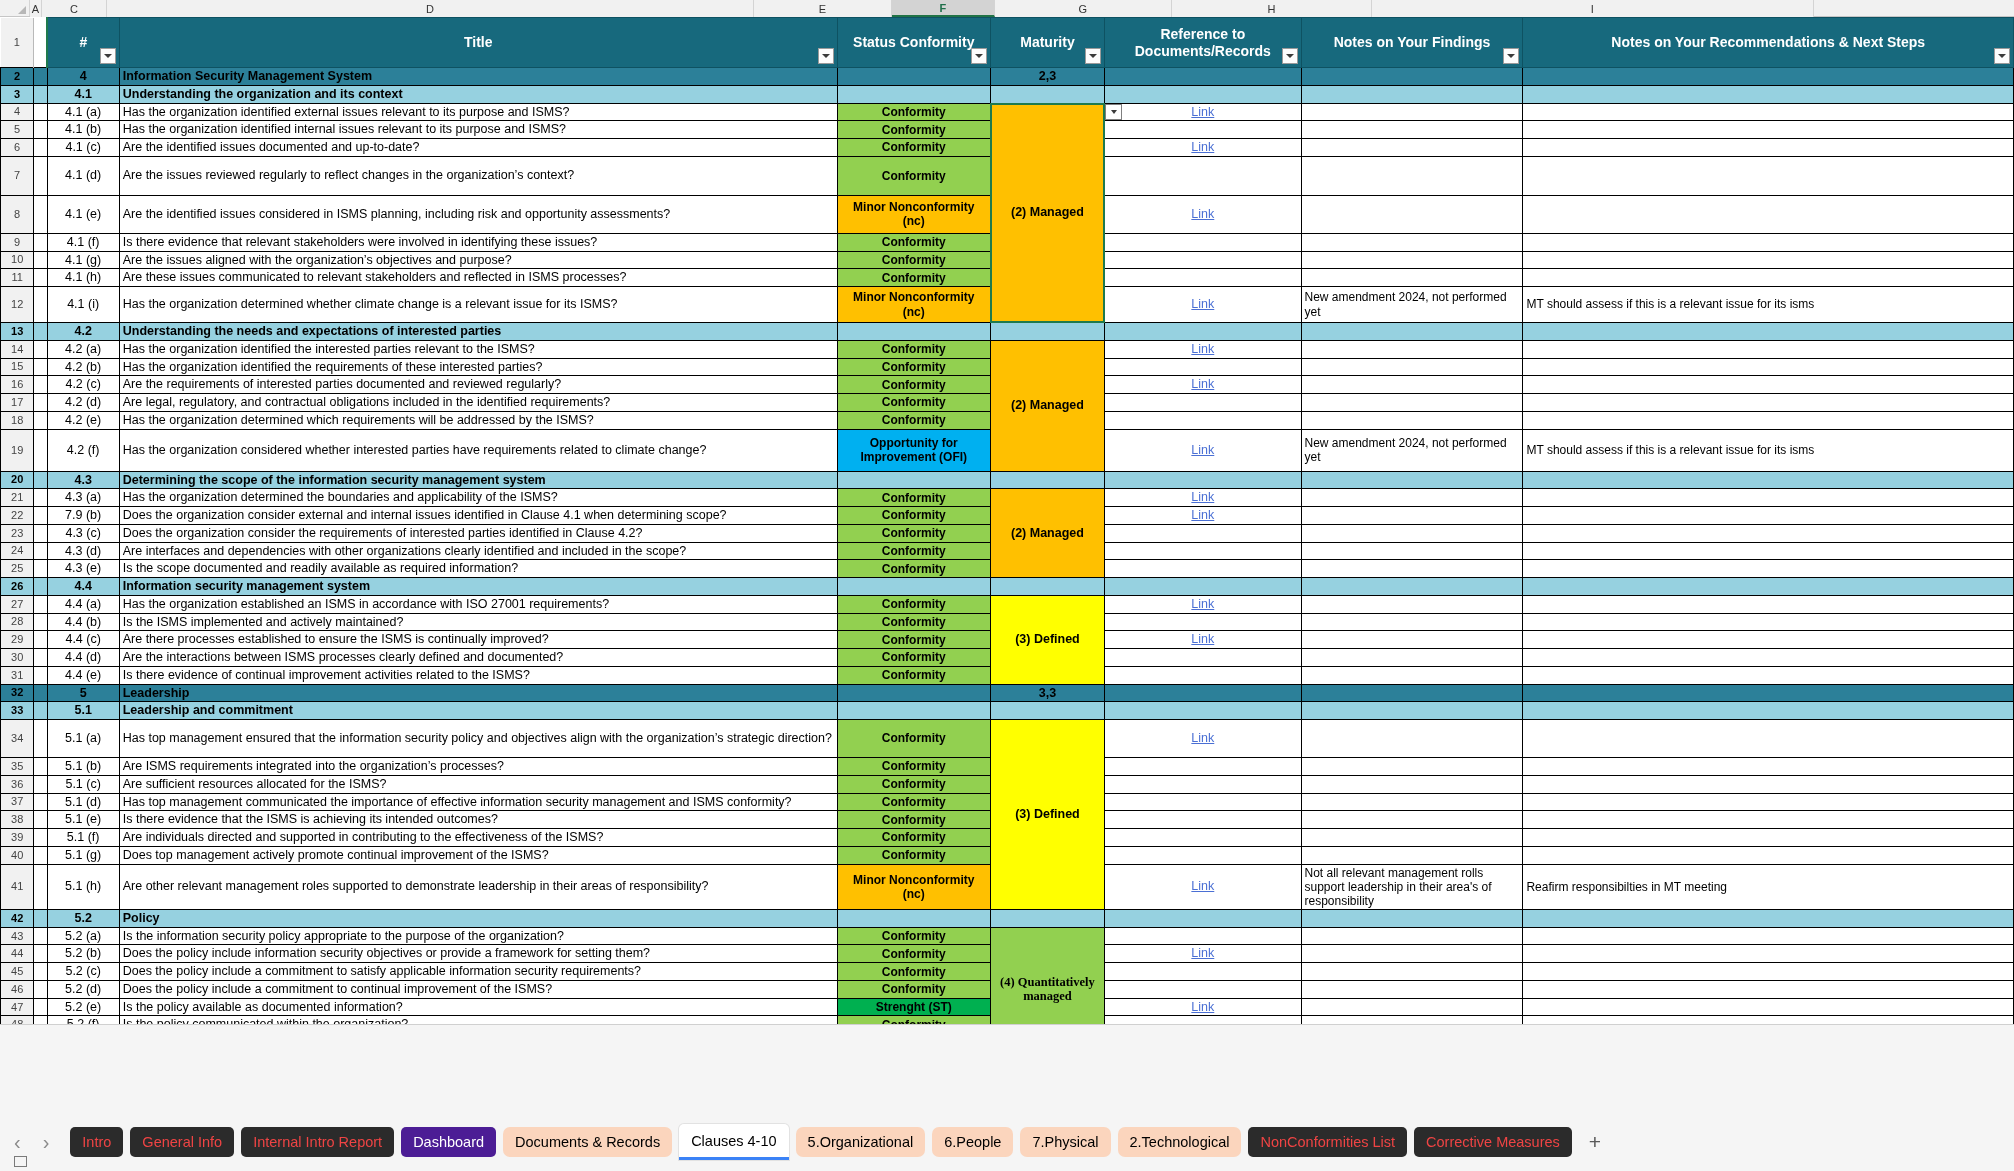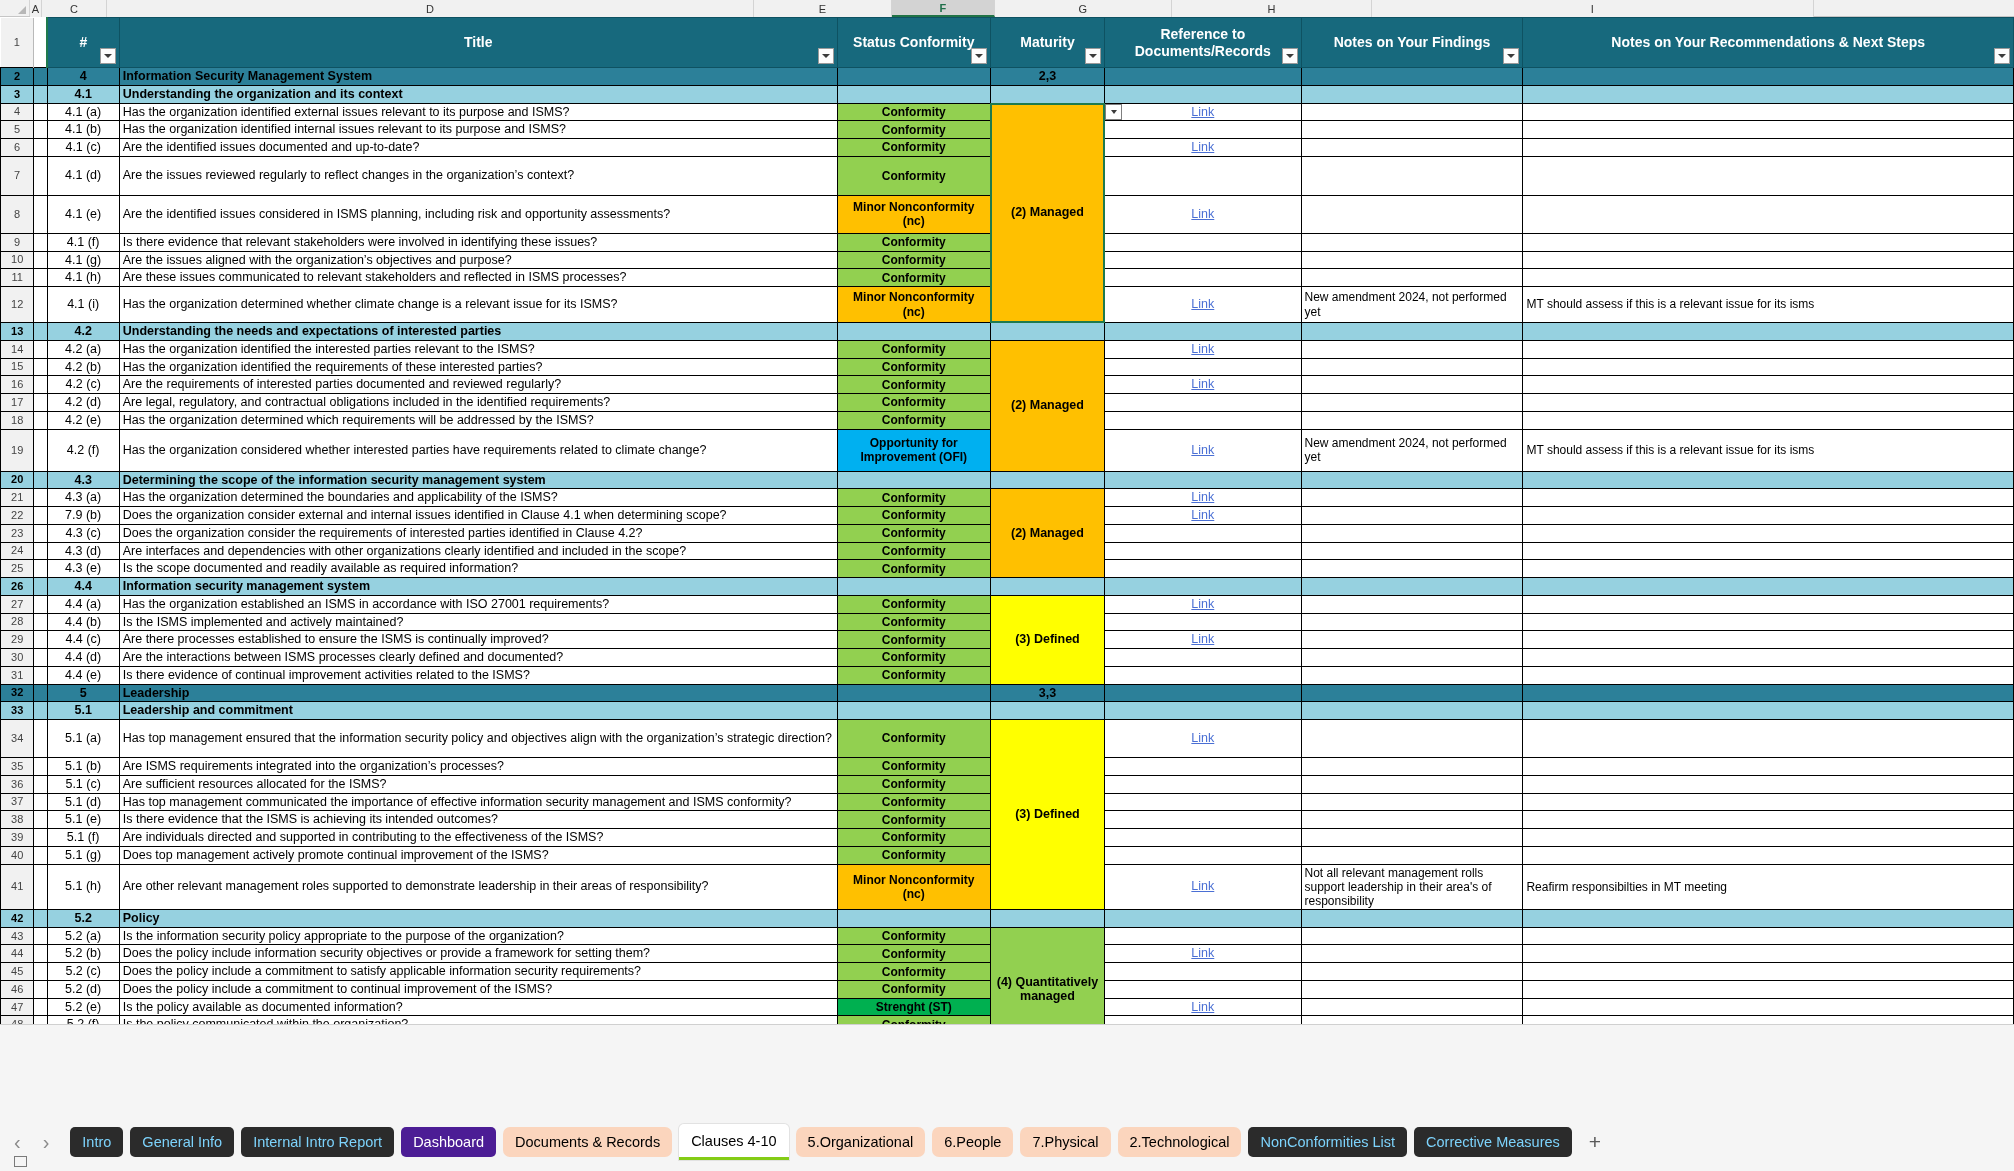--- a/index.html
+++ b/index.html
@@ -110,21 +110,21 @@
   td.c-ref { text-align: center; }
   td.c-note { text-align: left; font-size: 12px; padding-left: 4px; vertical-align: top;}
 
   .st-conf  { background: #92d050; }
   .st-minor { background: #ffc000; }
   .st-ofi   { background: #00b0f0; }
   .st-str   { background: #00b050; }
 
   .mat-managed { background: #ffc000; }
   .mat-defined { background: #ffff00; }
-  .mat-quant   { background: #92d050; }
+  .mat-quant   { background: #92d050; font-family: Liberation Serif, serif; }
 
   a.link { color: #4a6fd4; text-decoration: underline; font-size: 12.5px; }
 
   .dropdown-marker {
     position: absolute;
     width: 17px; height: 16px;
     background: #ffffff; border: 1px solid #7f7f7f;
     display:flex;align-items:center;justify-content:center;
   }
   .dropdown-marker .tri {
@@ -146,26 +146,26 @@
     display: flex; align-items: center; gap: 7px;
     padding-left: 14px; height: 34px;
   }
   .navarrows { display:flex; gap:22px; align-items:center; color:#8a8a8a; font-size:20px; padding-right:14px;}
   .navarrows span { cursor: default; }
   .tab {
     height: 30px; display:flex; align-items:center; justify-content:center;
     padding: 0 12px; border-radius: 5px;
     font-size: 14.5px; white-space: nowrap;
   }
-  .tab.dark { background: #2b2b2b; color: #7dd3fc; }
+  .tab.dark { background: #2b2b2b; color: #ef4444; }
   .tab.orange { background: #4c1d95; color: #ffffff; }
   .tab.peach { background: #fbd5bd; color: #000000; border-radius: 7px; }
   .tab.active {
     background: #ffffff; color: #000000;
-    border-bottom: 3px solid #84cc16;
+    border-bottom: 3px solid #3b82f6;
     font-weight: normal;
     height: 36px; border-radius: 5px 5px 0 0;
     box-shadow: 0 0 0 1px #e2e2e2;
   }
   .tab-add { font-size: 21px; color: #5a5a5a; padding: 0 10px; }
   .statusline { position:absolute; left:14px; bottom:4px; display:flex; gap:10px; align-items:center; color:#6f6f6f; font-size:12px;}
   .mini-icon { width:13px;height:11px;border:1.5px solid #7a7a7a; }
 </style>
 </head>
 <body>

